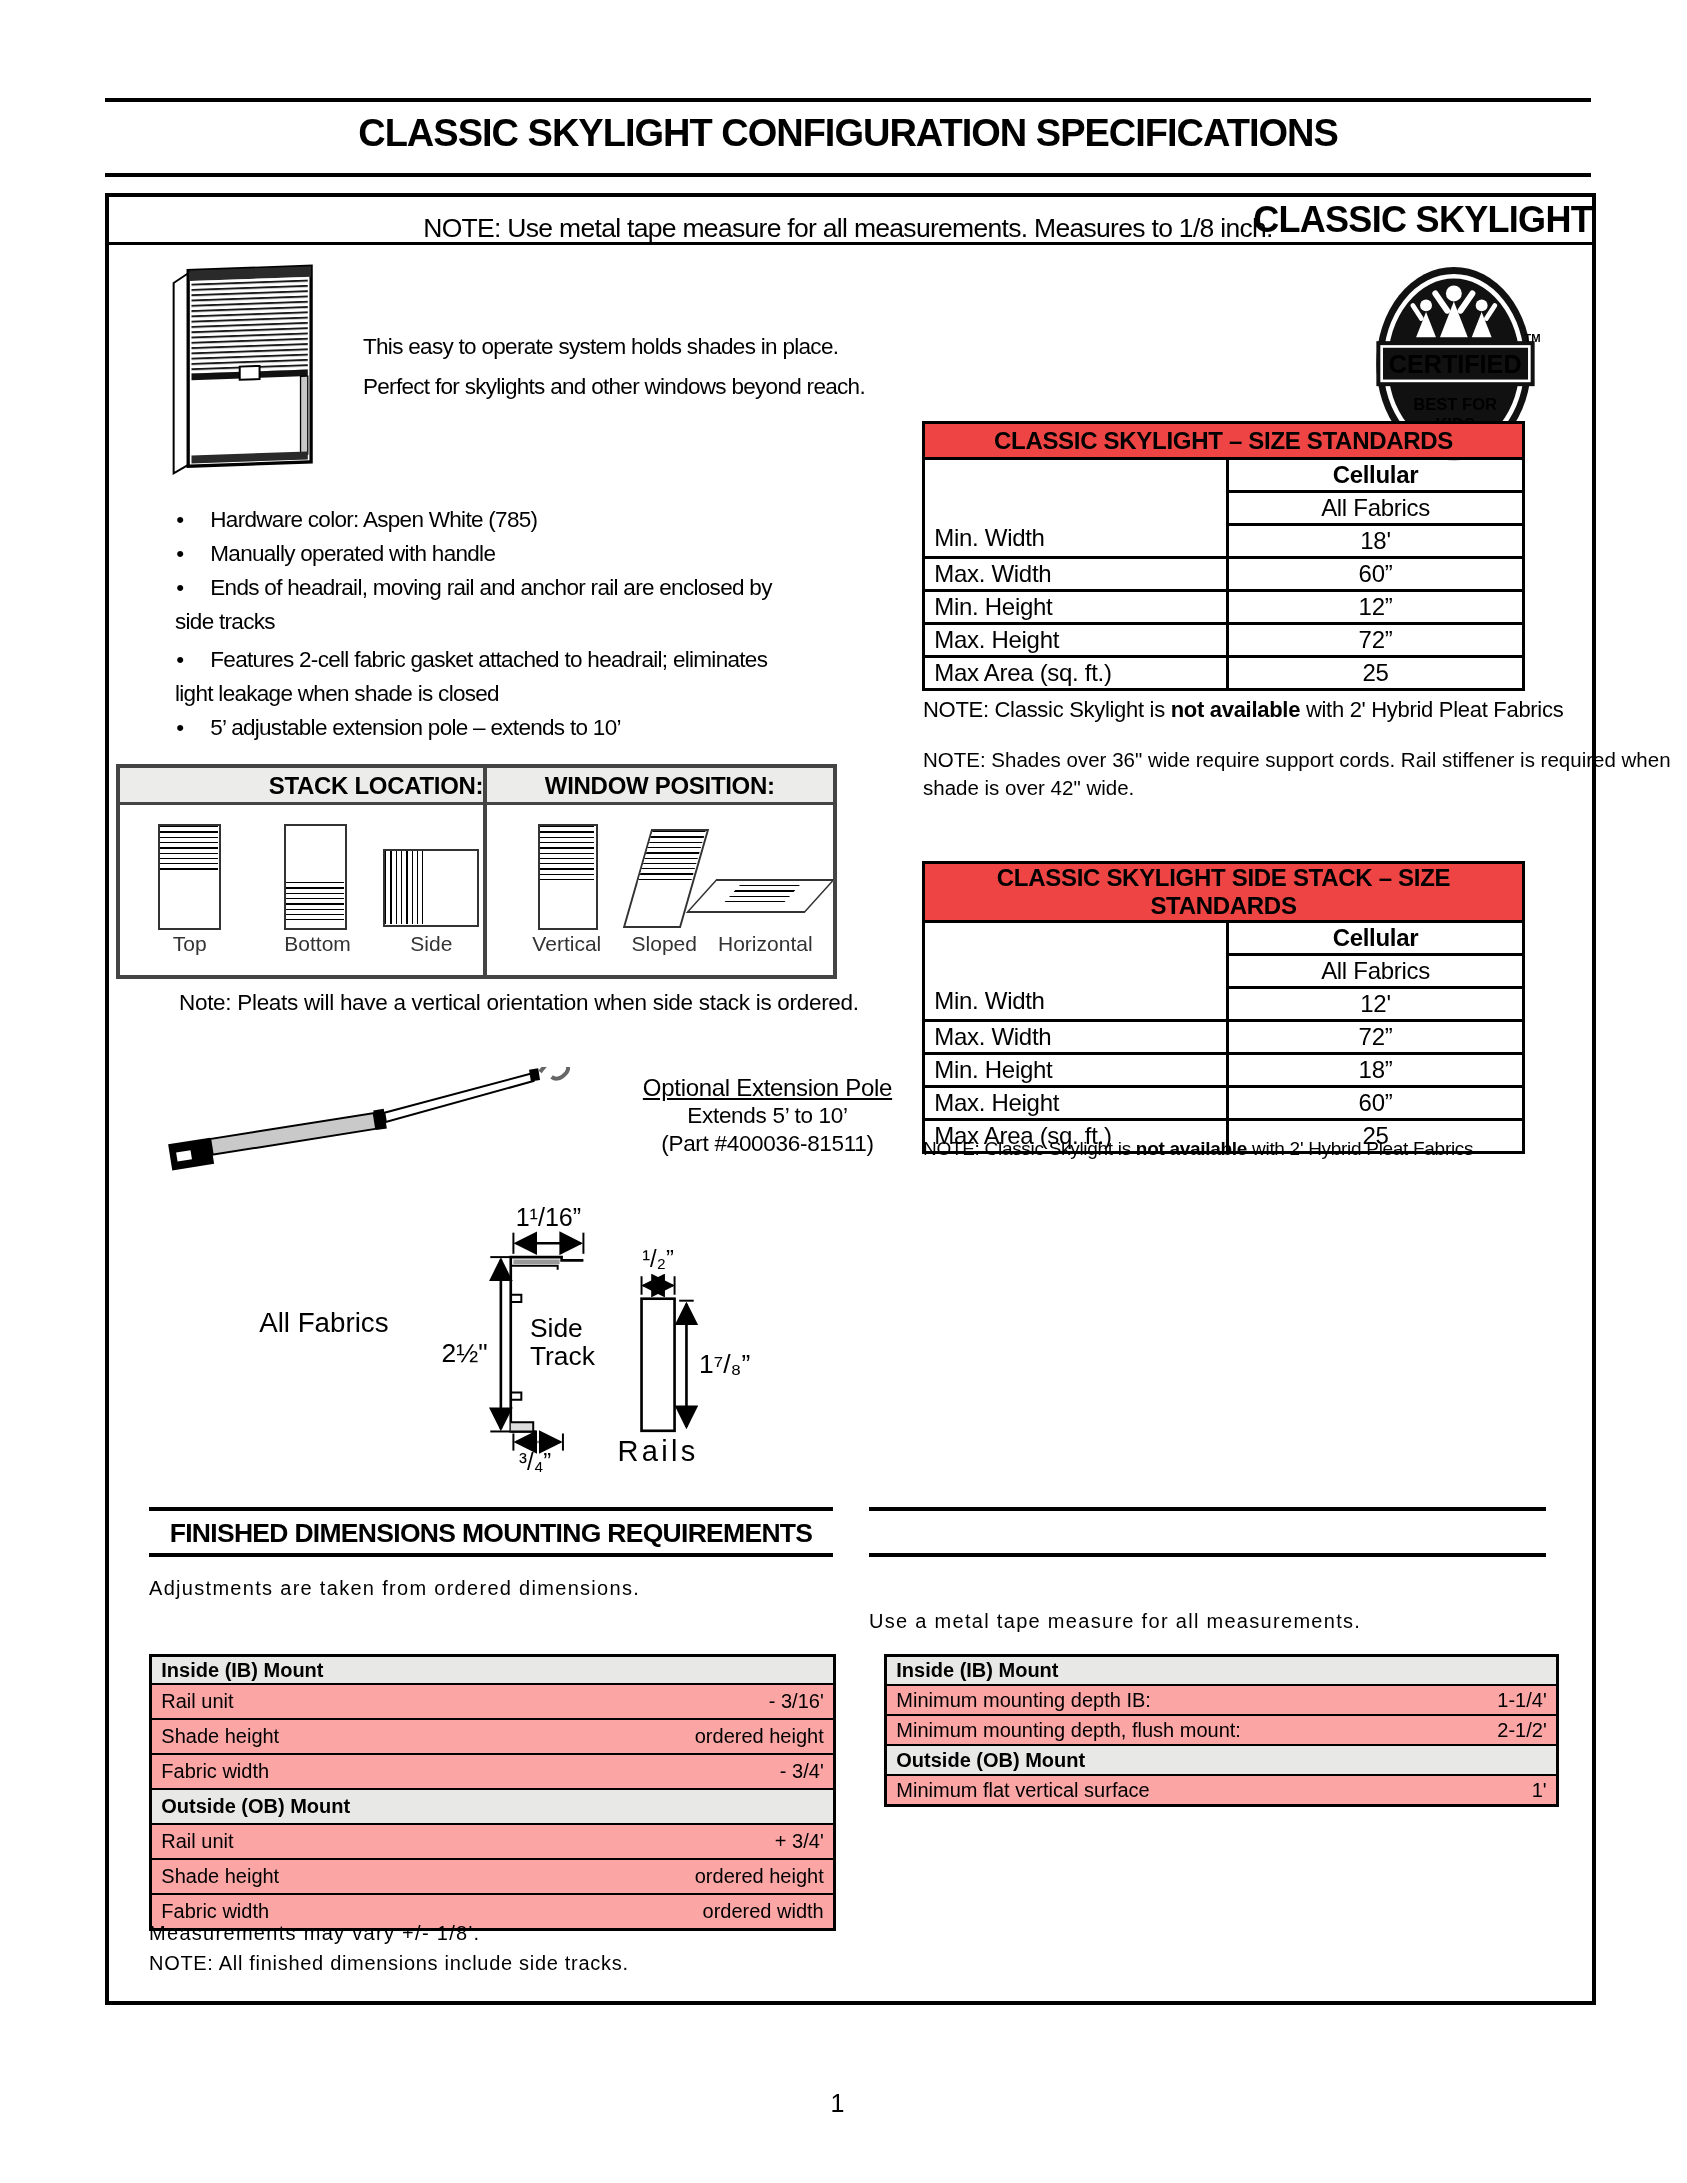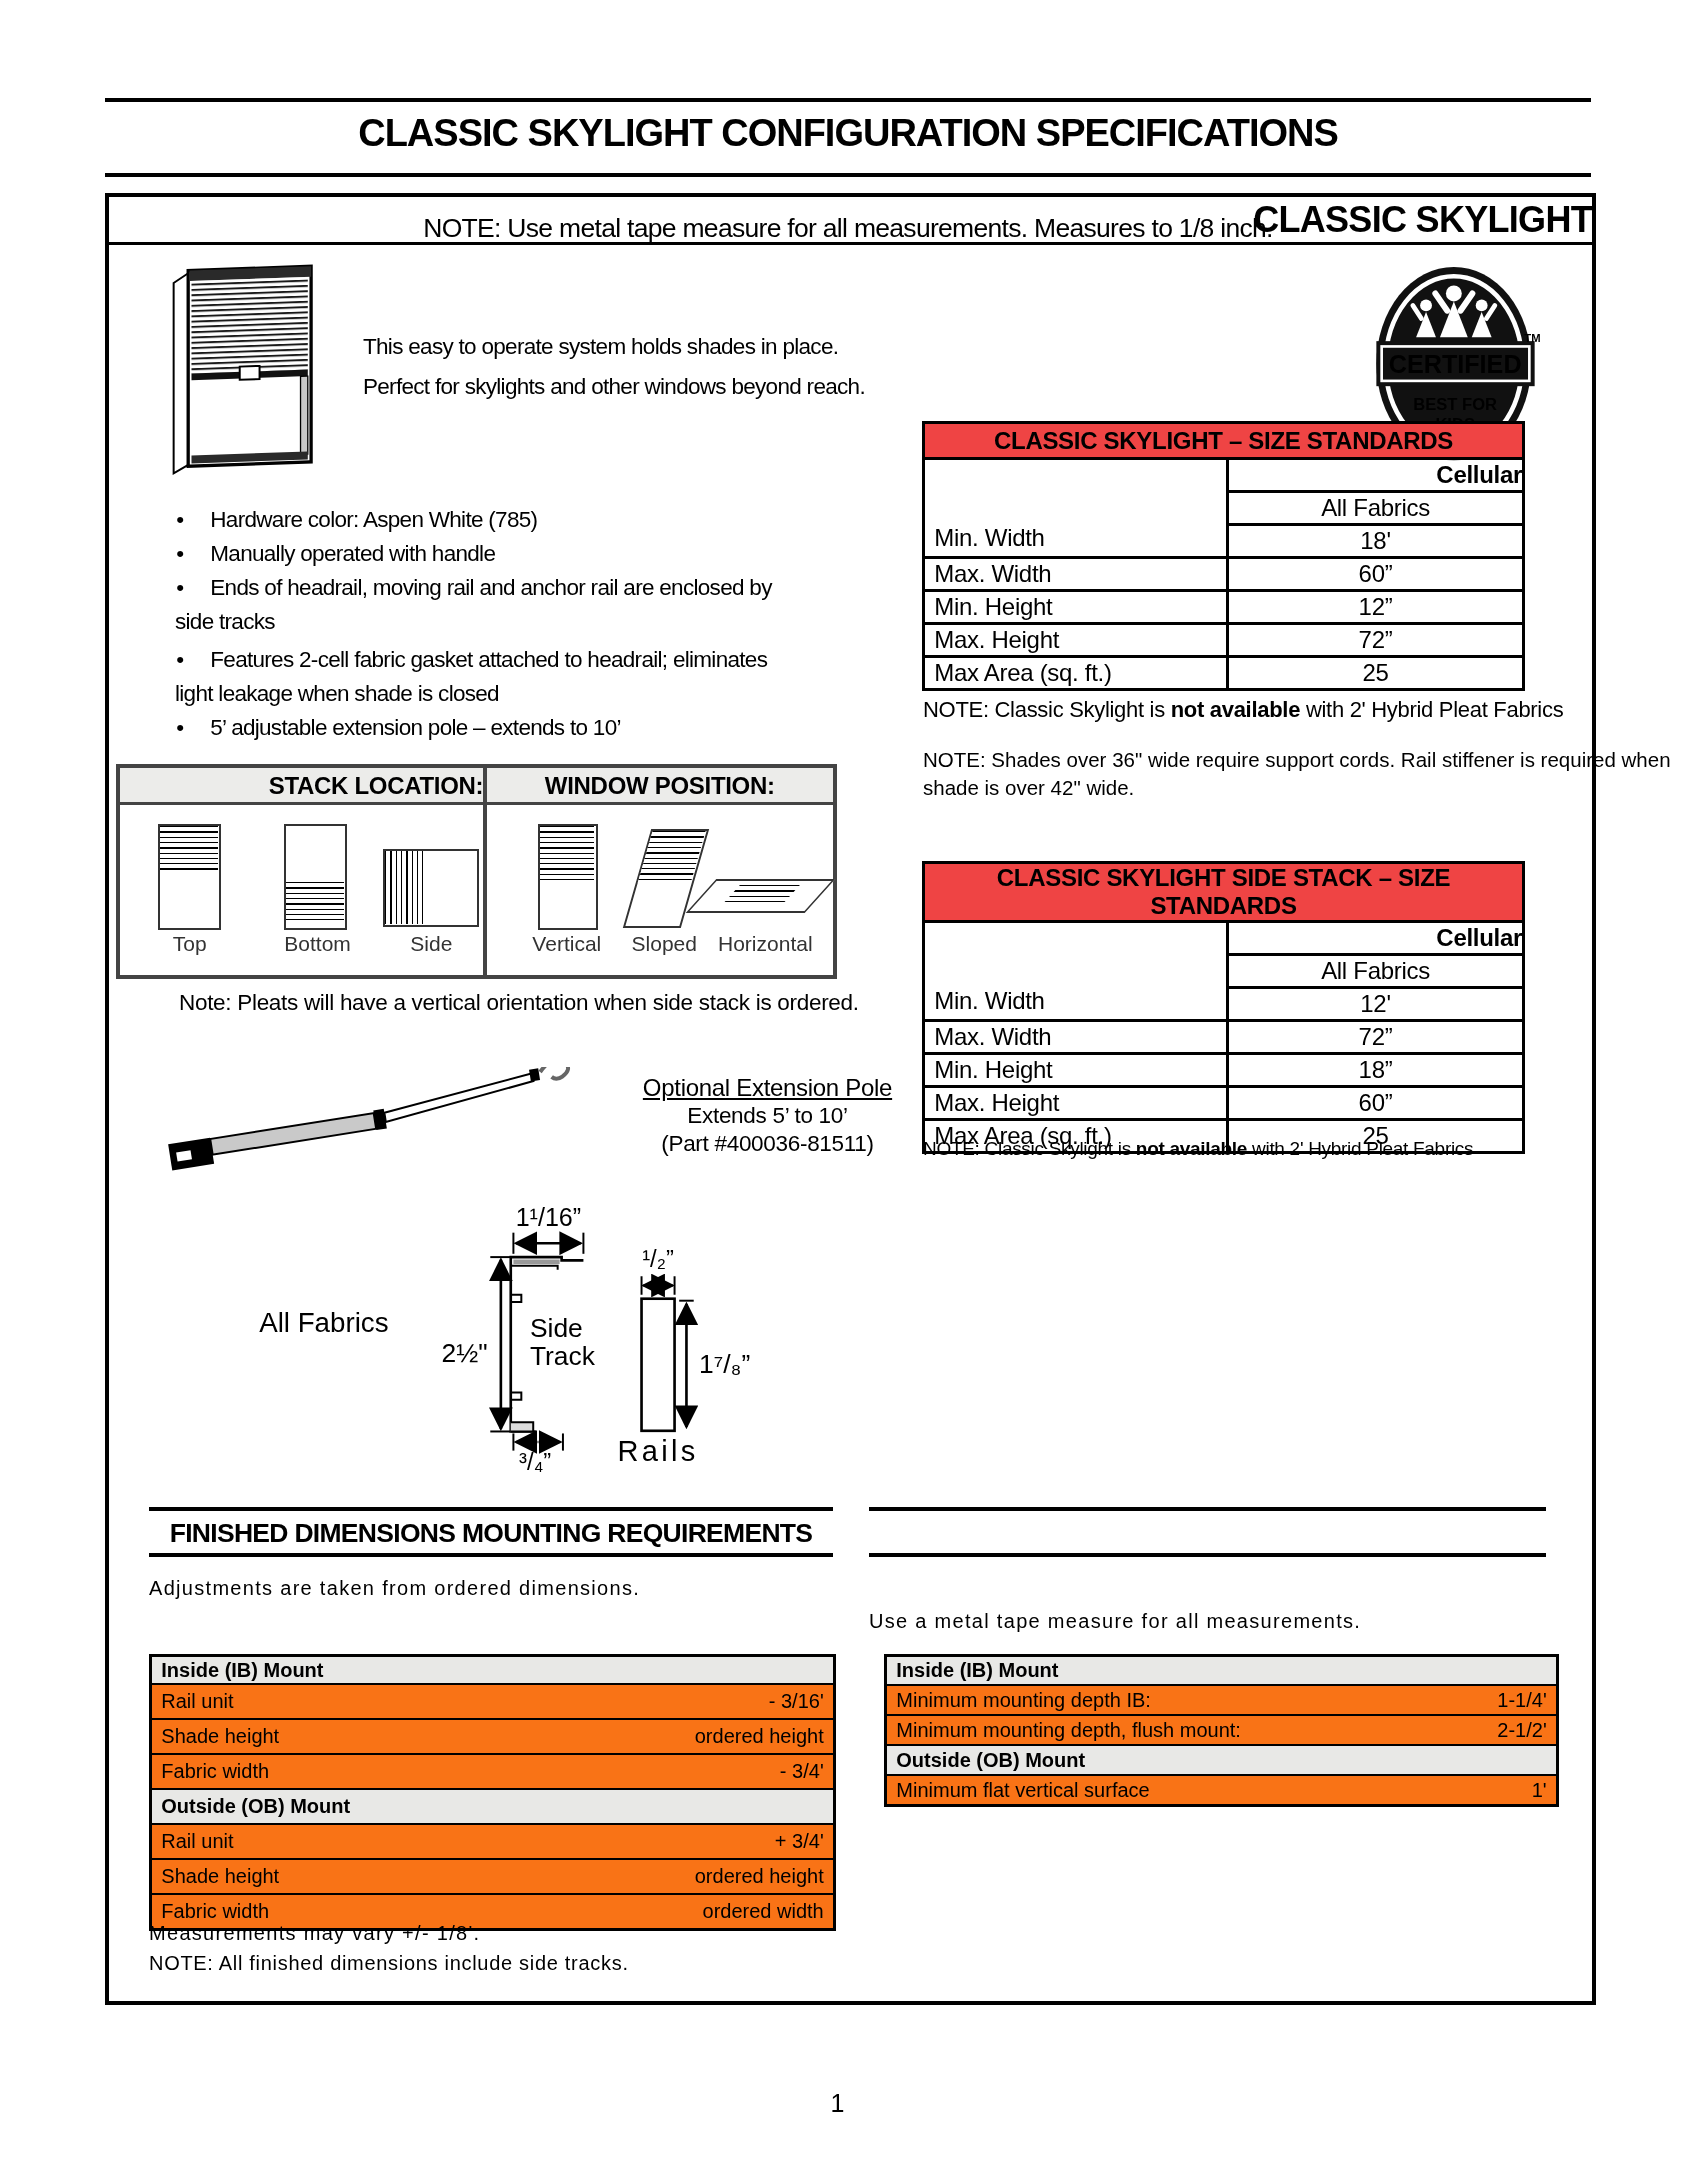--- a/index.html
+++ b/index.html
@@ -19,21 +19,21 @@
   .intro{position:absolute;left:254px;top:130px;font-size:22.5px;letter-spacing:-0.7px;line-height:40px;white-space:nowrap;}
   
   .bullets{position:absolute;left:66px;top:306px;width:615px;font-size:22.5px;letter-spacing:-0.7px;line-height:34px;}
   .bullet-item::before{content:"\2022";display:inline-block;width:34px;padding-left:1.3px;}
   .bullet-item.gap{margin-top:4px;}
   
   .stable{position:absolute;border-collapse:collapse;table-layout:fixed;width:600px;}
   .stable td{border:3.3px solid #000;font-size:24px;letter-spacing:-0.3px;padding:0;}
   .st-title td,.td-title{background:#ef4444;font-weight:bold;text-align:center;height:33px;}
   .st-corner{vertical-align:bottom;padding:0 0 4px 9.3px !important;height:auto;}
-  .st-group{text-align:right;font-weight:bold;height:30px;}
+  .st-group{text-align:center;font-weight:bold;height:30px;}
   .st-sub{text-align:center;height:30px;}
   .st-val{text-align:center;height:30px;}
   .st-lab{padding-left:9.3px !important;height:30px;}
   
   .rnote{position:absolute;font-size:22px;letter-spacing:-0.3px;}
   .rnote b{font-weight:bold;}
   .rnote-sm{position:absolute;font-size:20.5px;letter-spacing:0;line-height:28px;}
   .rnote-xs{position:absolute;font-size:19px;letter-spacing:-0.3px;}
   
   .stack-panel{position:absolute;left:7.3px;top:567px;width:721px;height:215px;border:4px solid #444;box-sizing:border-box;}
@@ -47,21 +47,21 @@
   .fill{position:absolute;}
   .panel-note{position:absolute;left:70px;top:793px;font-size:22.5px;letter-spacing:-0.3px;}
   
   .pole-labels{position:absolute;left:503px;top:877px;width:311px;text-align:center;line-height:28px;}
   .pole-title{font-size:24px;text-decoration:underline;letter-spacing:-0.3px;}
   .pole-line{font-size:22.5px;letter-spacing:-0.3px;}
   
   .fin-header{position:absolute;left:40px;top:1321px;width:684px;text-align:center;
               font-size:26.5px;font-weight:bold;letter-spacing:-0.7px;}
   .spaced{font-size:20px;letter-spacing:1.3px;}
-  .mtable{position:absolute;border:3.3px solid #000;box-sizing:border-box;background:#f97316;}
+  .mtable{position:absolute;border:3.3px solid #000;box-sizing:border-box;background:#fca5a5;}
   .mrow{display:flex;justify-content:space-between;align-items:center;
         padding:0 9.3px;box-sizing:border-box;border-top:2.6px solid #000;font-size:20px;}
   .mrow:first-child{border-top:none;}
   .mhead{background:#e8e8e6;font-weight:bold;}
   .h43{height:35px;}.h39{height:26px;}.h45{height:30px;}.h41{height:27px;}
   .page-num{position:absolute;left:758px;top:2089px;width:159px;text-align:center;font-size:25px;}
   svg text{font-family:"Liberation Sans",sans-serif;fill:#000;}
 </style>
 </head>
 <body>

